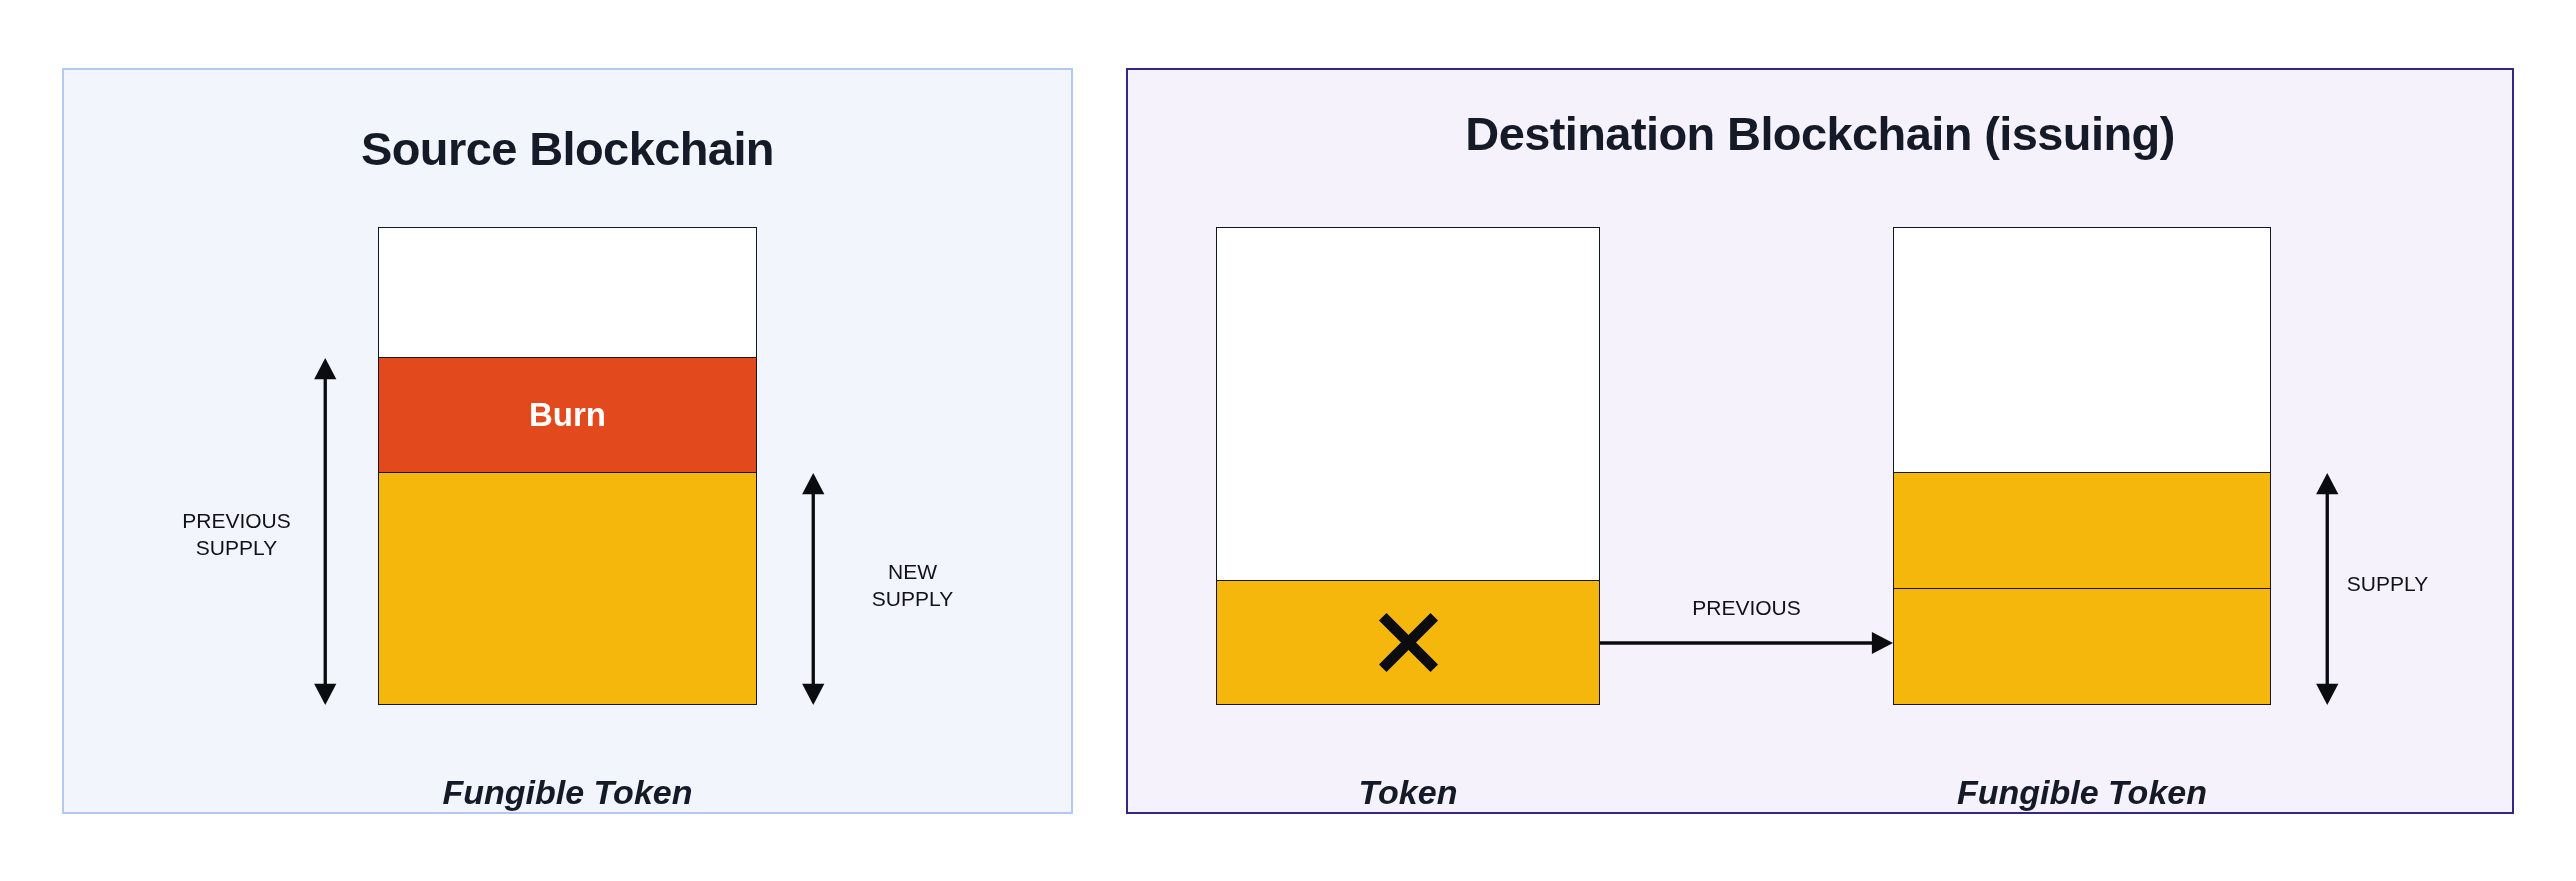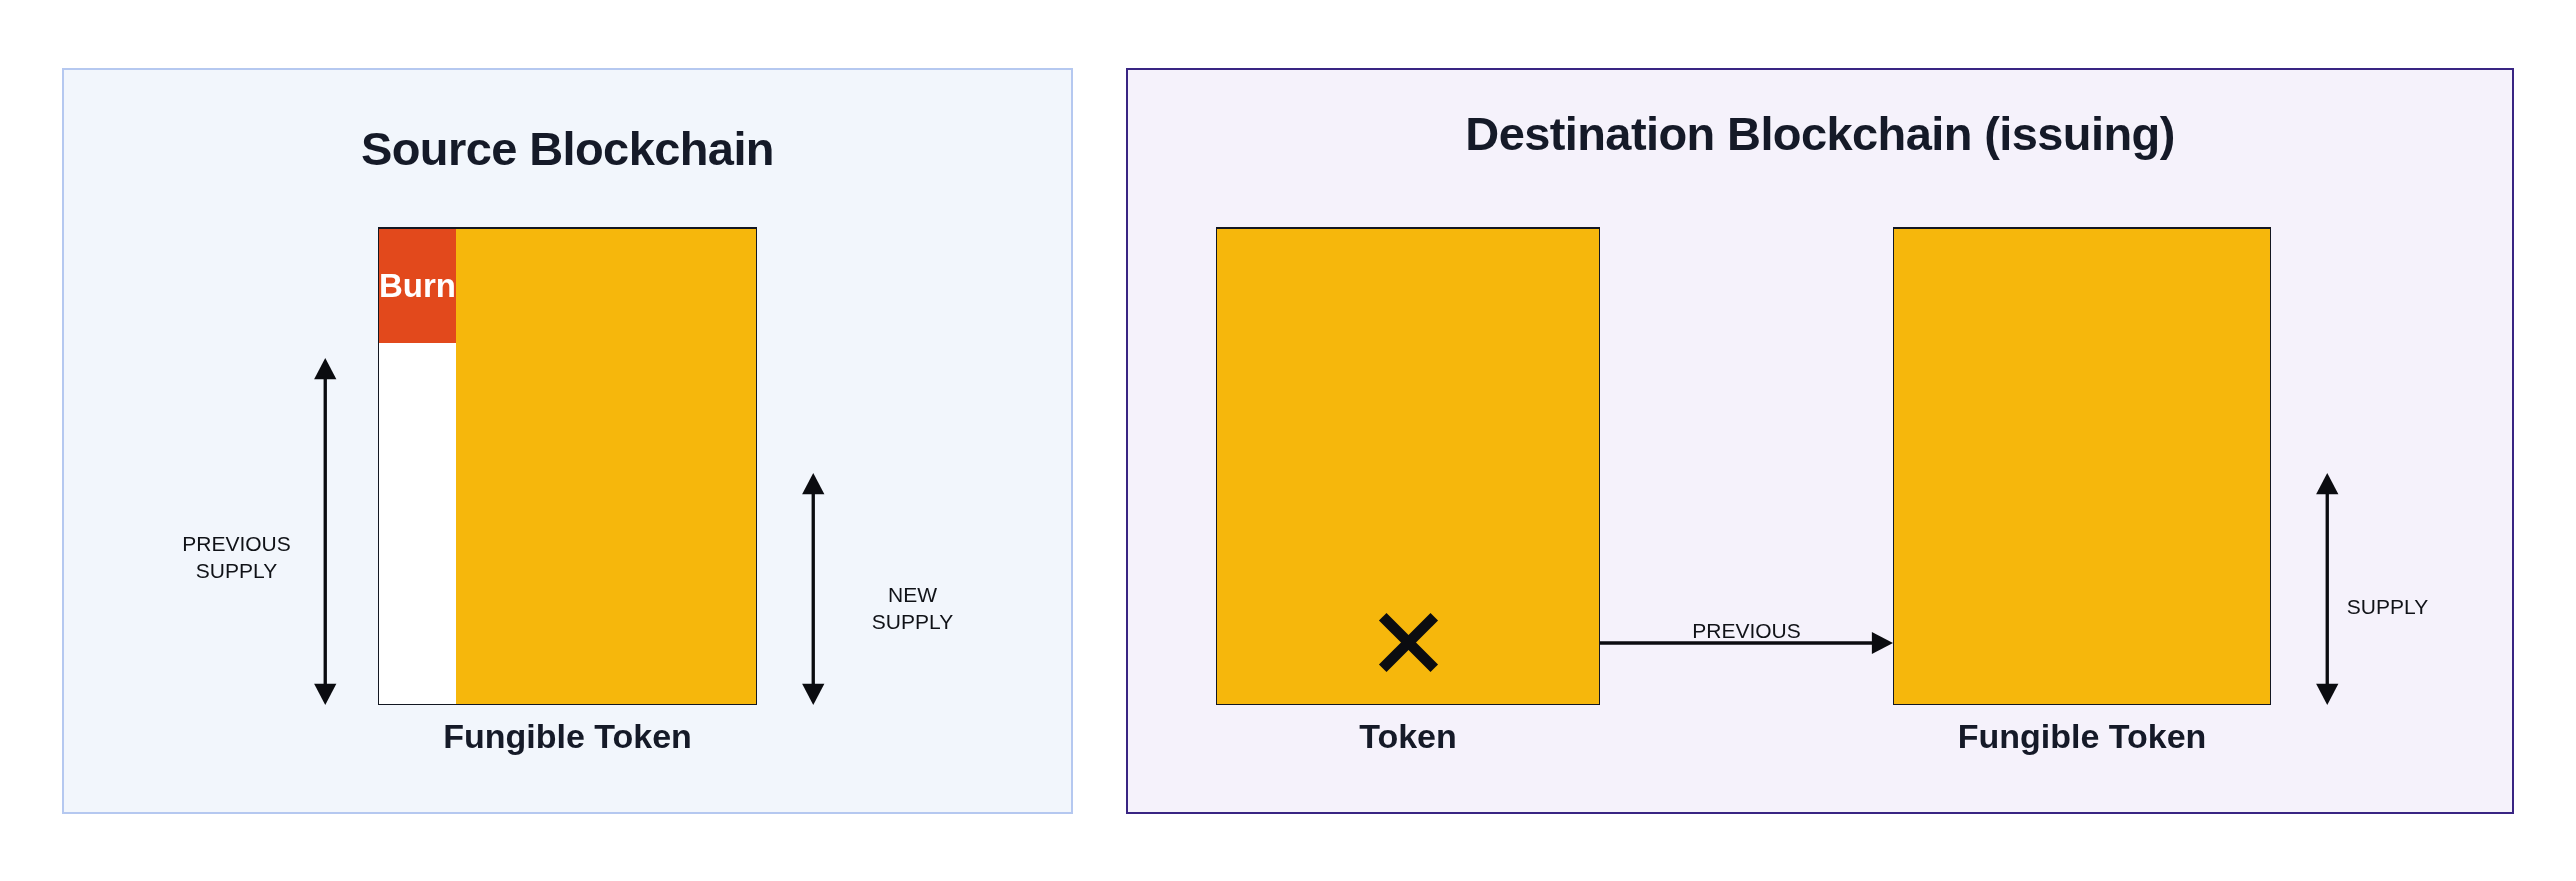--- a/index.html
+++ b/index.html
@@ -28,21 +28,21 @@
     font-size: 47px; font-weight: 700; letter-spacing: -0.6px;
     color: var(--title-text, #151A28);
   }
   .title-left  { left: 62px;  top: 121px; width: 1011px; }
   .title-right { left: 1126px; top: 106px; width: 1388px; }
 
   .bar {
     position: absolute; box-sizing: border-box;
     border: 1.7px solid var(--bar-border, #131722);
     background: #ffffff;
-    display: flex; 
+    display: flex; flex-direction: column;
   }
   .bar-source   { left: 378px;  top: 227px; width: 379px; height: 478px; }
   .bar-pool     { left: 1216px; top: 227px; width: 384px; height: 478px; }
   .bar-dest     { left: 1893px; top: 227px; width: 378px; height: 478px; }
 
   .seg { box-sizing: border-box; flex: 0 0 auto; }
   .seg + .seg { border-top: 1.7px solid var(--bar-border, #131722); }
   .seg-white { background: #ffffff; }
   .seg-burn  {
     background: var(--burn-fill, #E2491C);
@@ -50,33 +50,33 @@
   }
   .seg-token { background: var(--token-fill, #F6B70C); position: relative; }
   .seg-grow { flex: 1 1 auto; }
 
   .burn-text {
     color: var(--burn-text, #ffffff);
     font-size: 33px; font-weight: 700;
   }
 
   .bar-label {
-    position: absolute; text-align: center; top: 717px;
+    position: absolute; text-align: center; top: 773px;
     font-size: 34px; font-weight: 700;
     color: var(--title-text, #151A28);
+    font-style: italic;
   }
   .label-source-token { left: 378px;  width: 379px; }
   .label-pool         { left: 1216px; width: 384px; }
   .label-dest-token   { left: 1893px; width: 378px; }
 
   .small-label {
     position: absolute; text-align: center;
     font-size: 21px; font-weight: 400; line-height: 27px;
     color: var(--label-text, #101217);
-    margin-top: 23px;
   }
   .label-previous-supply { left: 125px;  top: 507px;  width: 223px; }
   .label-new-supply      { left: 857px; top: 558px; width: 111px; }
   .label-unlocked        { left: 1635px; top: 594px; width: 223px; }
   .label-supply          { left: 2332px; top: 570px; width: 111px; }
 
   .arrow-svg { position: absolute; color: var(--arrow-color, #0B0C10); }
   .arrow-prev     { left: 313px;  top: 358px;  }
   .arrow-new      { left: 801px; top: 473px;  }
   .arrow-supply   { left: 2315px; top: 473px;  }

